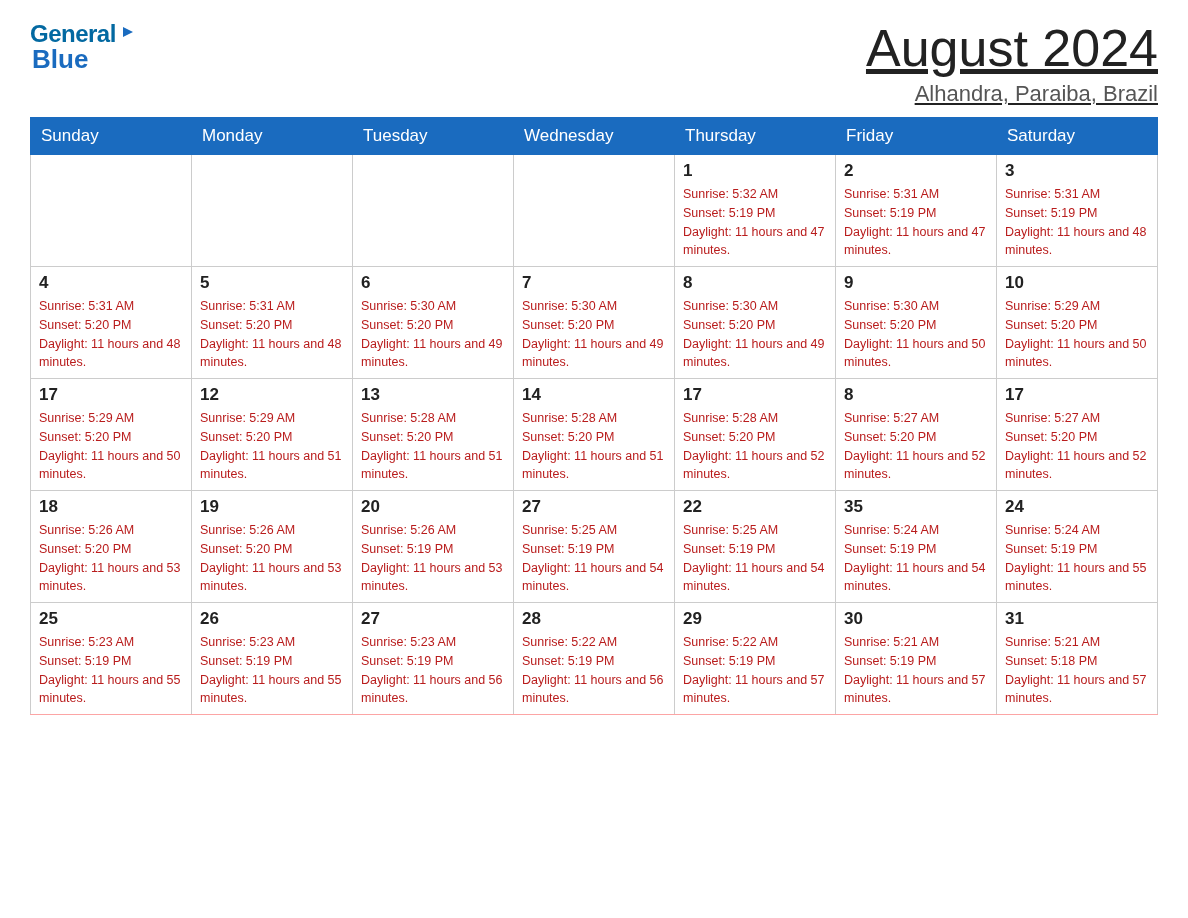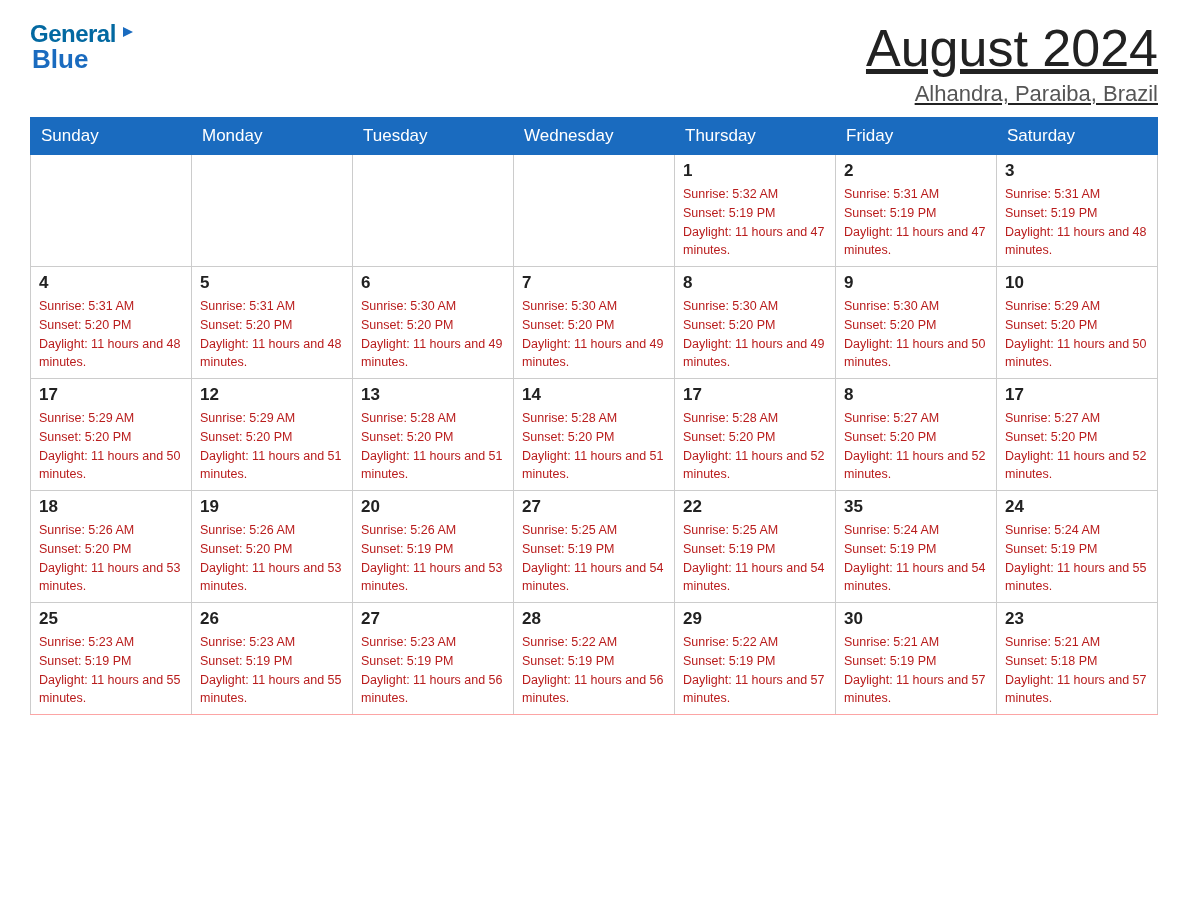--- a/index.html
+++ b/index.html
@@ -266,18 +266,18 @@
         </td>
         <td>
           <span class="day-number">29</span>
           <div class="day-info">Sunrise: 5:22 AM<br>Sunset: 5:19 PM<br>Daylight: 11 hours and 57 minutes.</div>
         </td>
         <td>
           <span class="day-number">30</span>
           <div class="day-info">Sunrise: 5:21 AM<br>Sunset: 5:19 PM<br>Daylight: 11 hours and 57 minutes.</div>
         </td>
         <td>
-          <span class="day-number">23</span>
+          <span class="day-number">31</span>
           <div class="day-info">Sunrise: 5:21 AM<br>Sunset: 5:18 PM<br>Daylight: 11 hours and 57 minutes.</div>
         </td>
       </tr>
     </tbody>
 </table>
 
 </body></html>

